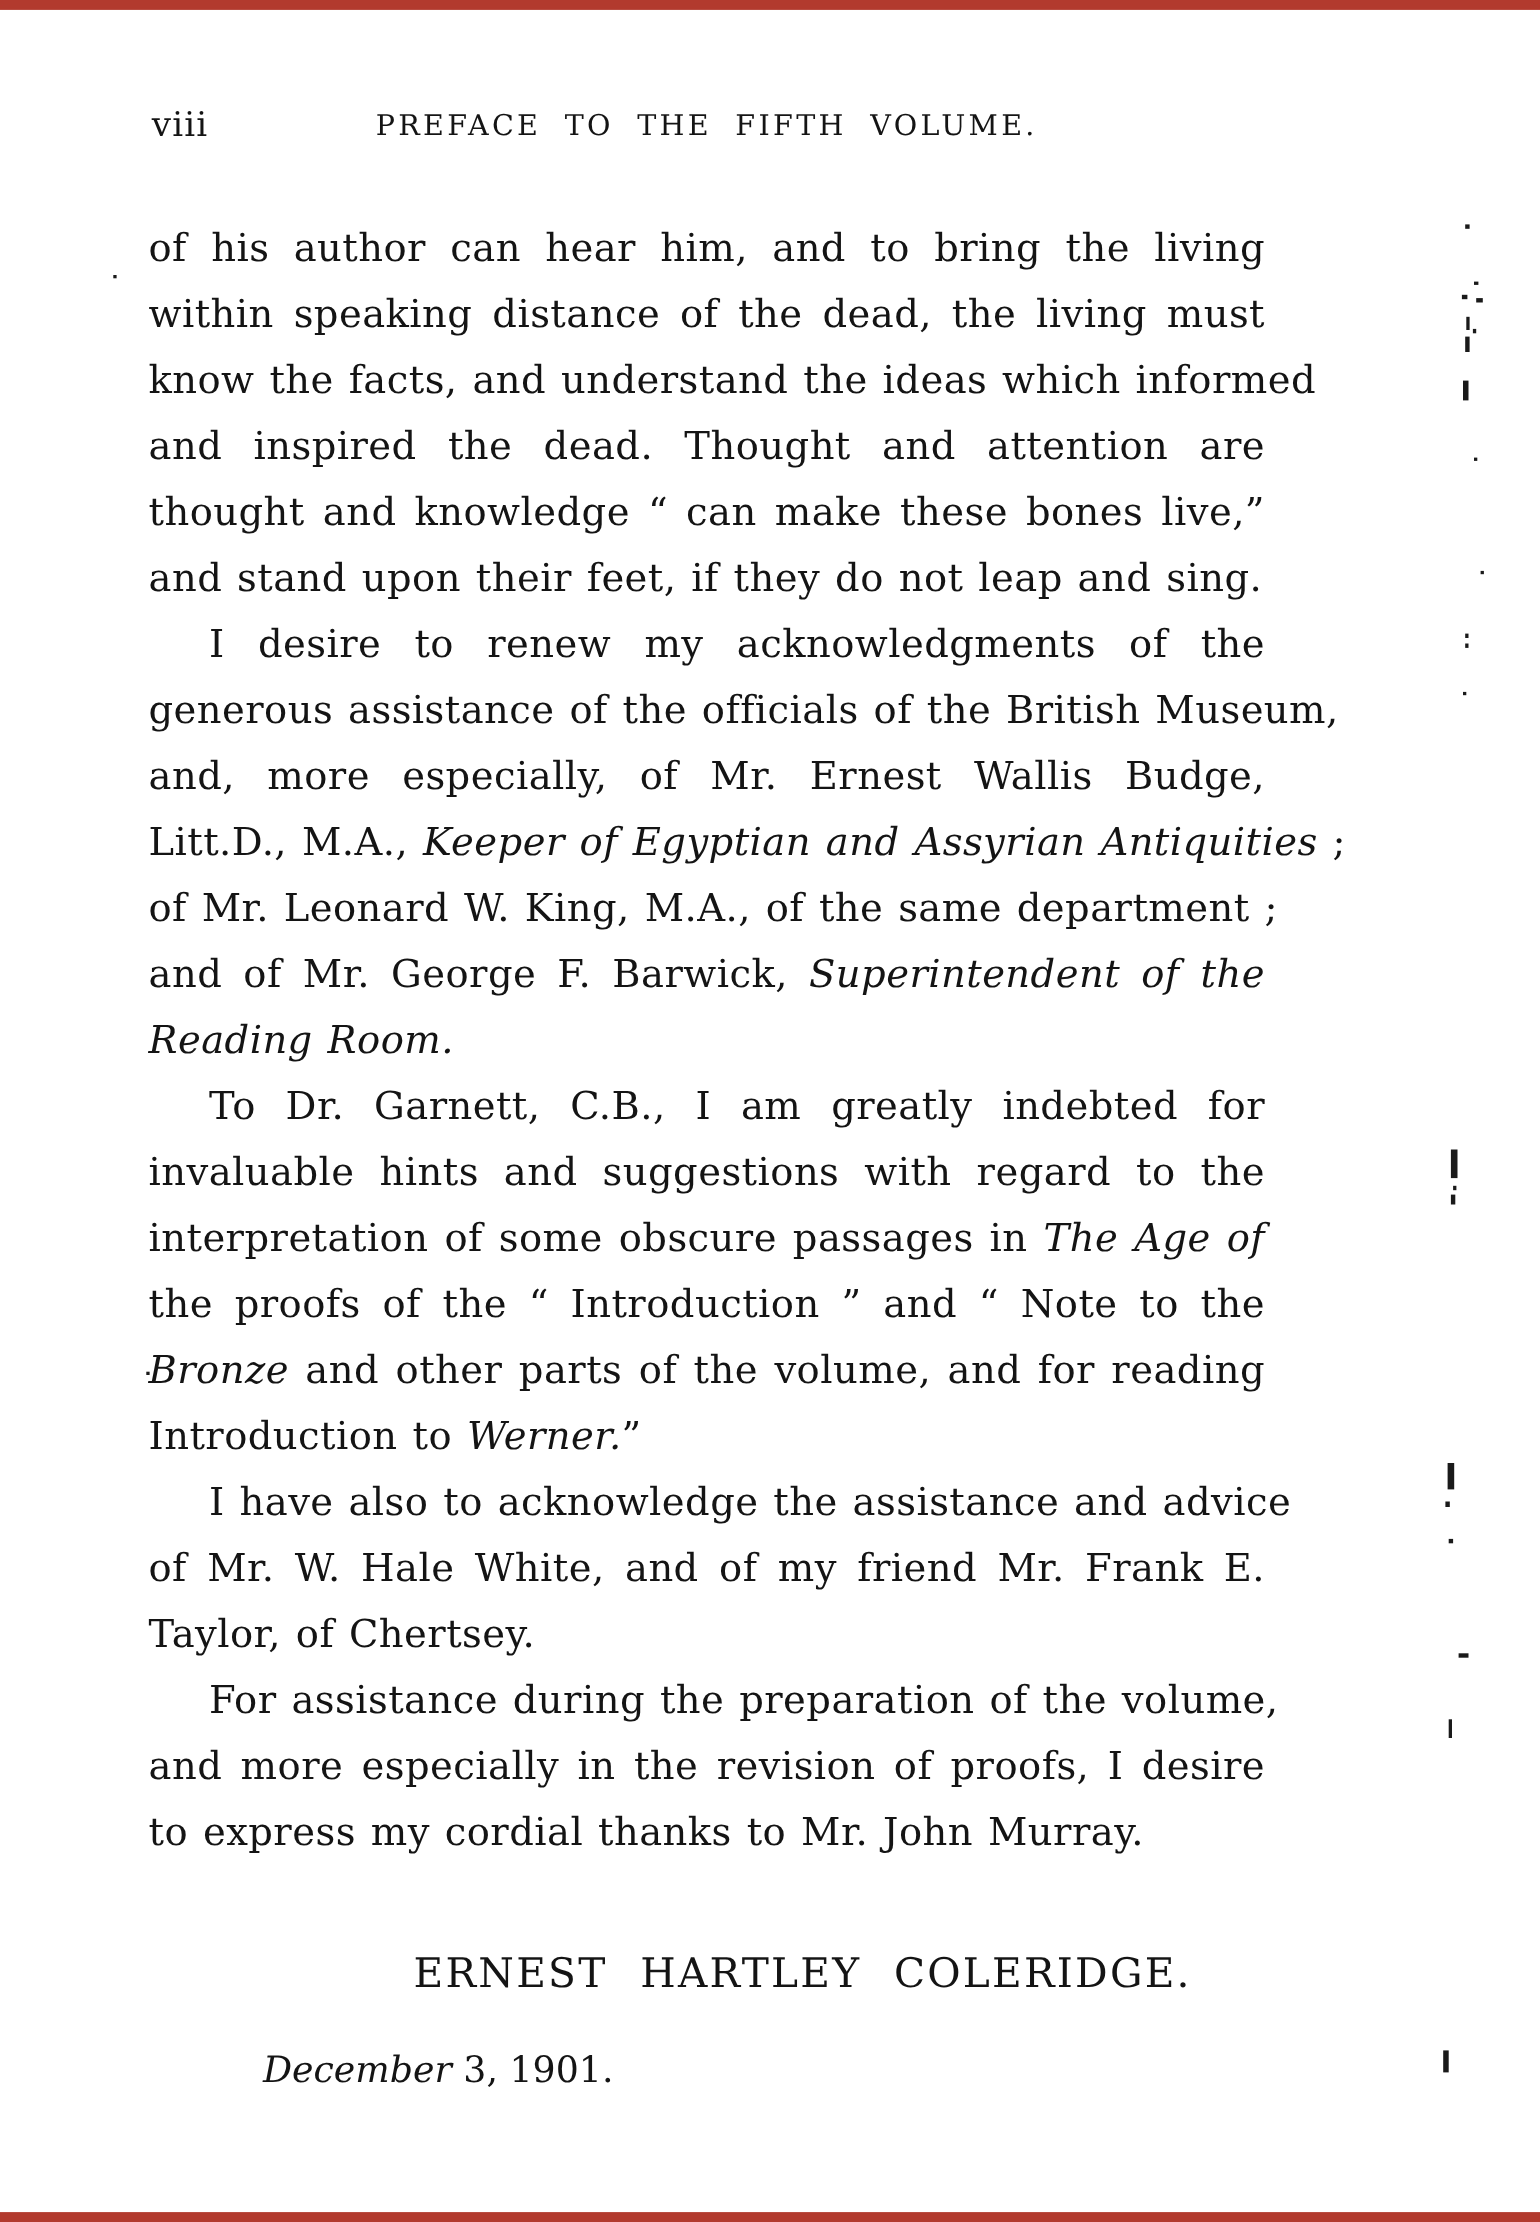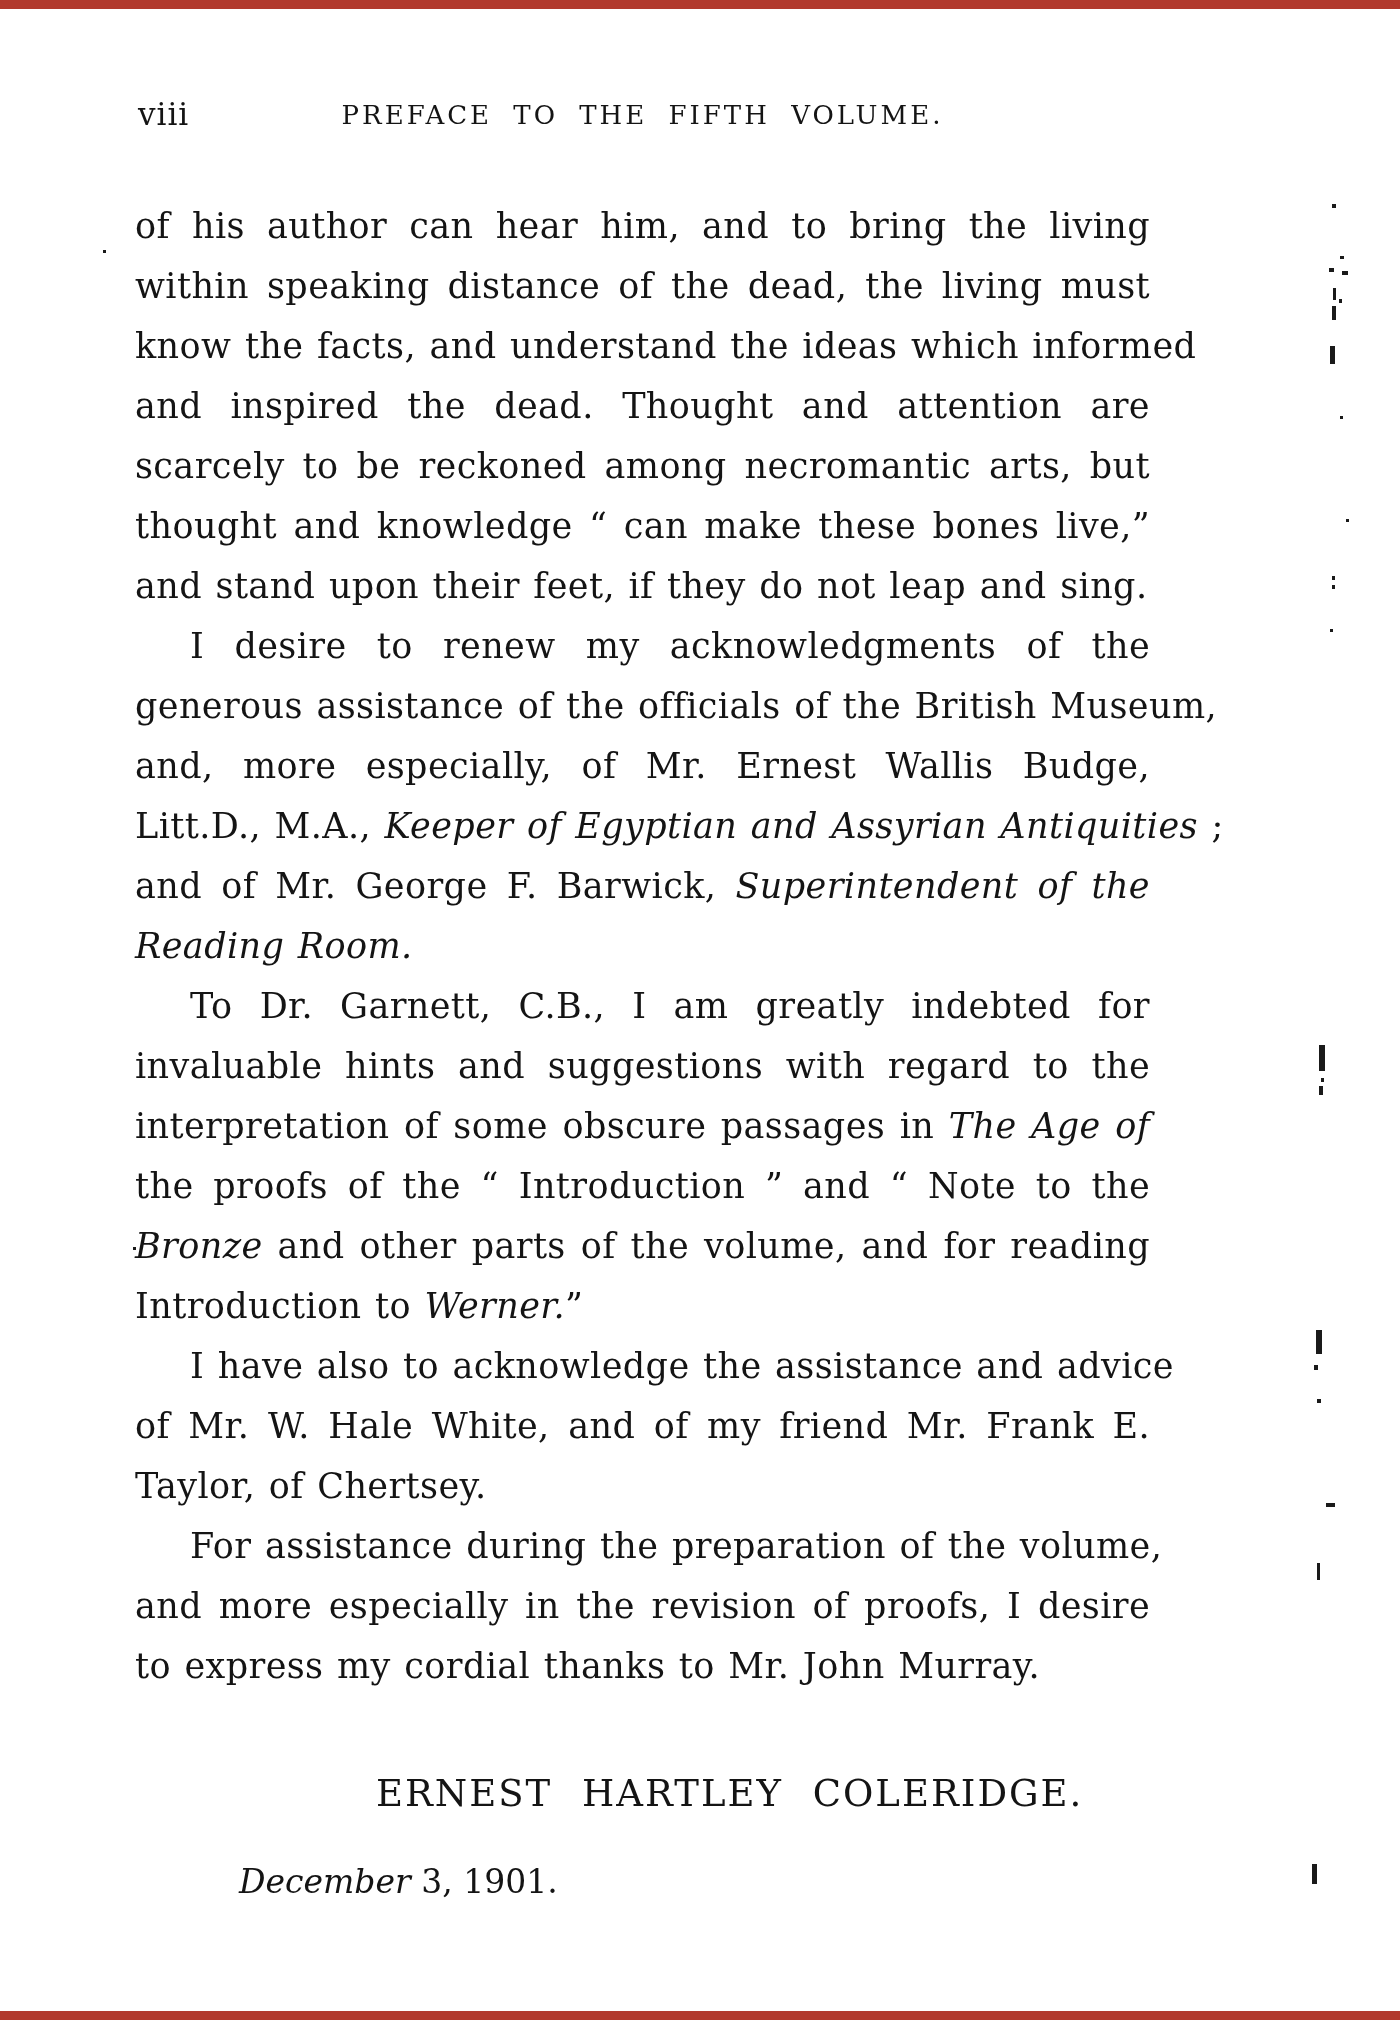--- a/index.html
+++ b/index.html
@@ -111,27 +111,27 @@
   <div id="header">
     <span id="folio">viii</span>
     <span id="running-title">PREFACE TO THE FIFTH VOLUME.</span>
   </div>
 
   <div id="text-block">
       <div class="line"><span>of his author can hear him, and to bring the living</span></div>
       <div class="line"><span>within speaking distance of the dead, the living must</span></div>
       <div class="line"><span>know the facts, and understand the ideas which informed</span></div>
       <div class="line"><span>and inspired the dead. Thought and attention are</span></div>
-      <div class="line"><span>scarcely to be reckoned among necromantic arts, but</span></div>
       <div class="line"><span>thought and knowledge “ can make these bones live,”</span></div>
       <div class="line last"><span>and stand upon their feet, if they do not leap and sing.</span></div>
       <div class="line indent"><span>I desire to renew my acknowledgments of the</span></div>
       <div class="line"><span>generous assistance of the officials of the British Museum,</span></div>
       <div class="line"><span>and, more especially, of Mr. Ernest Wallis Budge,</span></div>
       <div class="line"><span>Litt.D., M.A., </span><span class="i">Keeper of Egyptian and Assyrian Antiquities</span><span> ;</span></div>
+      <div class="line"><span>of Mr. Leonard W. King, M.A., of the same department ;</span></div>
       <div class="line"><span>and of Mr. George F. Barwick, </span><span class="i">Superintendent of the</span></div>
       <div class="line last"><span class="i">Reading Room.</span></div>
       <div class="line indent"><span>To Dr. Garnett, C.B., I am greatly indebted for</span></div>
       <div class="line"><span>invaluable hints and suggestions with regard to the</span></div>
       <div class="line"><span>interpretation of some obscure passages in </span><span class="i">The Age of</span></div>
       <div class="line"><span>the proofs of the “ Introduction ” and “ Note to the</span></div>
       <div class="line"><span class="i">Bronze</span><span> and other parts of the volume, and for reading</span></div>
       <div class="line last"><span>Introduction to </span><span class="i">Werner.</span><span>”</span></div>
       <div class="line indent"><span>I have also to acknowledge the assistance and advice</span></div>
       <div class="line"><span>of Mr. W. Hale White, and of my friend Mr. Frank E.</span></div>

